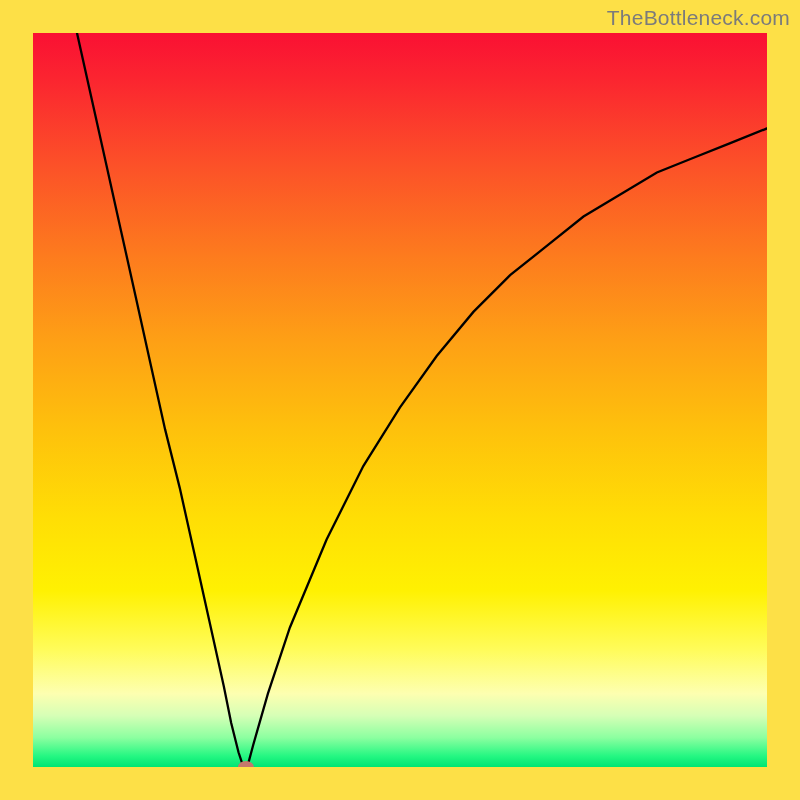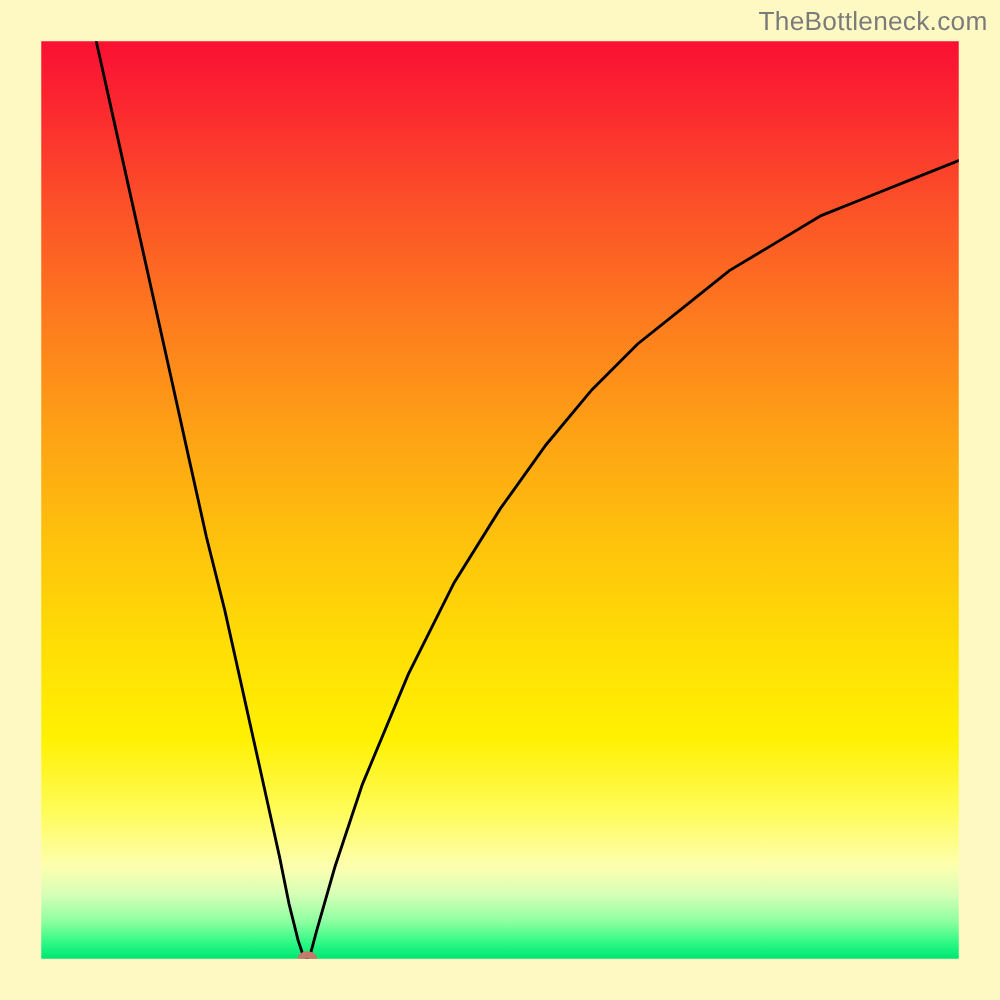--- a/index.html
+++ b/index.html
@@ -10,21 +10,21 @@
     overflow: hidden;
     background: #000;
     font-family: Arial, Helvetica, sans-serif;
   }
   .frame {
     position: absolute;
     left: 0;
     top: 0;
     width: 800px;
     height: 800px;
-    background: #fef9c3;
+    background: #fde047;
   }
   .plot-area {
     position: absolute;
     left: 33px;
     top: 33px;
     width: 734px;
     height: 734px;
     
     background: linear-gradient(
       to bottom,

